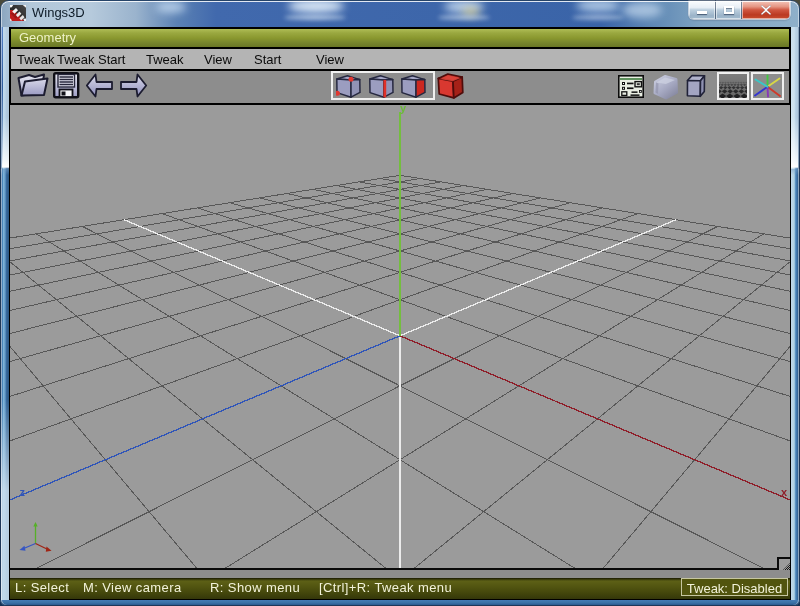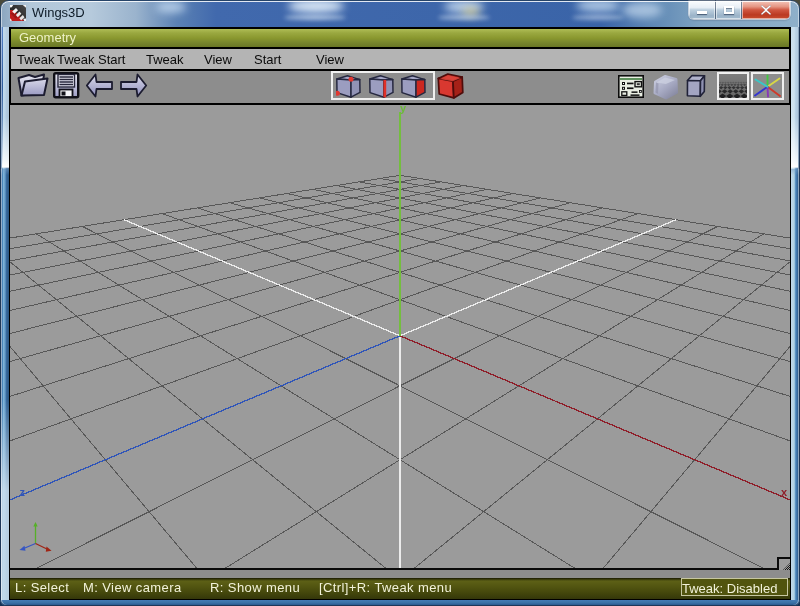--- a/index.html
+++ b/index.html
@@ -39,21 +39,21 @@
 #menubar span{position:absolute;top:3px}
 #toolbar{position:absolute;left:2px;top:44px;width:778px;height:31.5px;background:#8d8d8d}
 #vp{position:absolute;left:1px;top:78px;width:780px;height:464px;background:#9b9b9b}
 #vpline{position:absolute;left:0px;top:540.5px;width:781px;height:2px;background:#0a0a0a}
 #grip{position:absolute;left:768px;top:530px;width:13px;height:12.5px;border-left:2px solid #0a0a0a;border-top:2px solid #0a0a0a;background:#9b9b9b}
 #gray2{position:absolute;left:1px;top:542.5px;width:780px;height:8px;background:#8d8d8d}
 #status{position:absolute;left:1px;top:550.5px;width:780px;height:21px;
  background:linear-gradient(180deg,#191a02 0px,#5d6016 3px,#515410 9px,#41440b 16px,#34370a 21px);
  color:#f2f2da;font-size:13px}
 #status span{position:absolute;top:2.5px;letter-spacing:0.4px}
-#tweak{position:absolute;left:671px;top:0.5px;width:107px;height:18px;border:1px solid #c6c6a0;background:#51540e;text-align:left;line-height:19px}
+#tweak{position:absolute;left:671px;top:0.5px;width:107px;height:18px;border:1px solid #c6c6a0;background:#51540e;text-align:center;line-height:19px}
 
 .ticon{position:absolute;top:0}
 #selbox{position:absolute;left:319.5px;top:-0.5px;width:104.5px;height:29.5px;border:2px solid #f0f0f0}
 .wbox{position:absolute;top:1px;width:32.5px;height:27.5px;border:2px solid #f0f0f0}
 </style></head><body>
 <div id="win">
  <div id="framebg"></div>
  <div id="frameL"></div>
  <div id="frameLglow"></div>
  <div id="frameR"></div>

